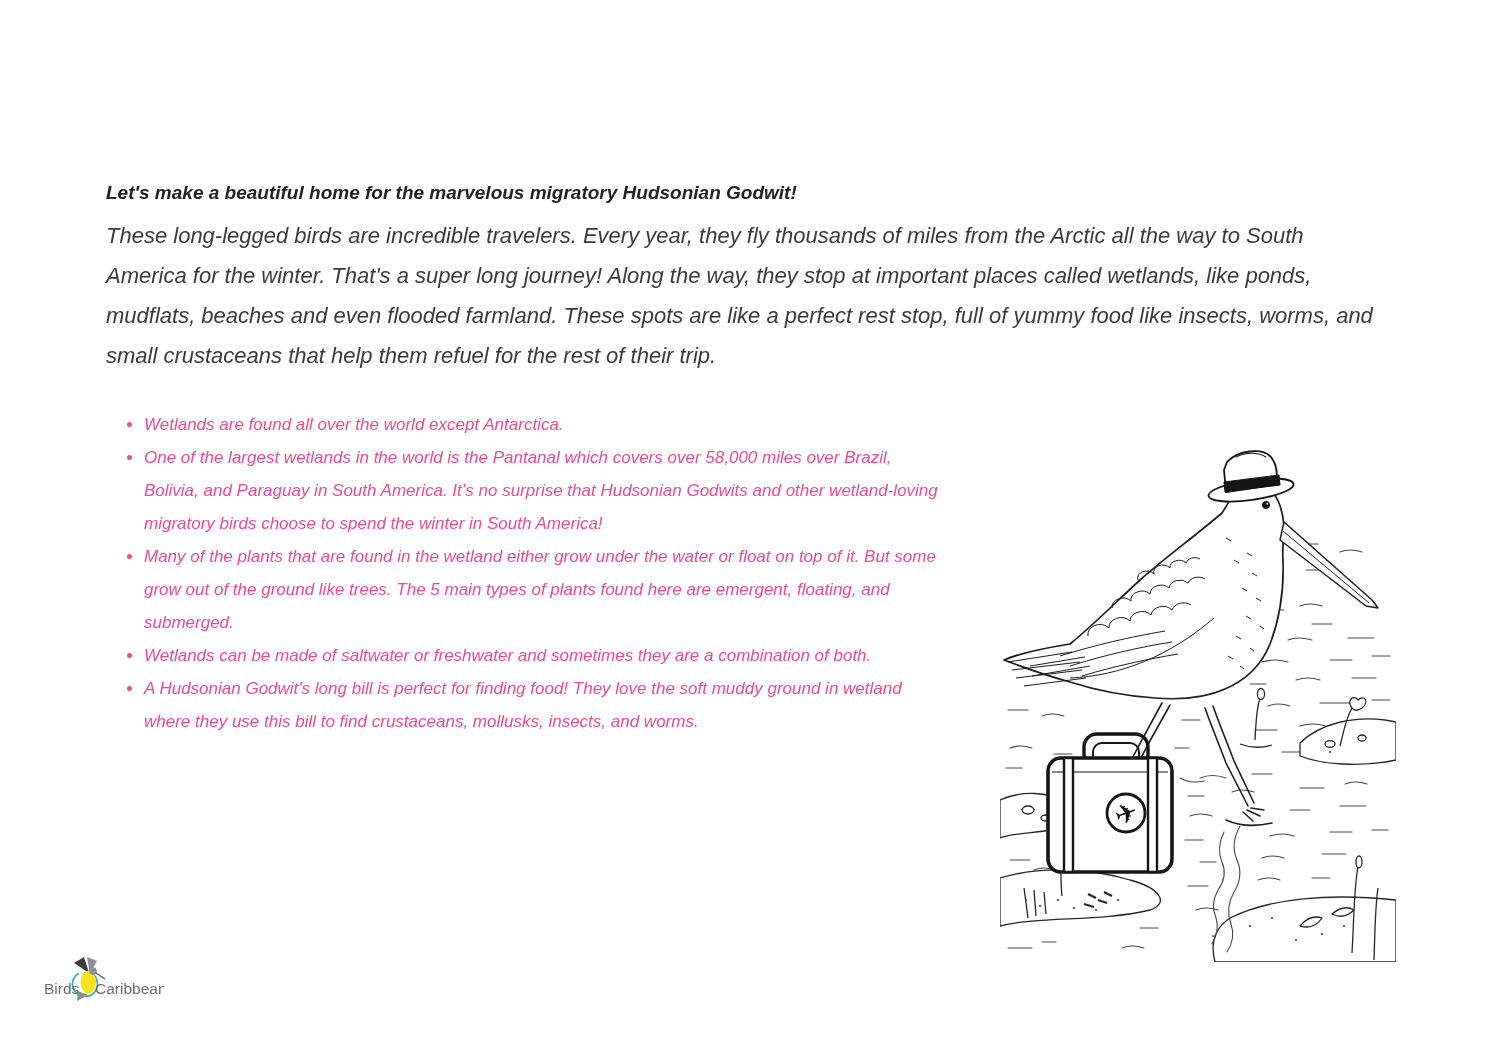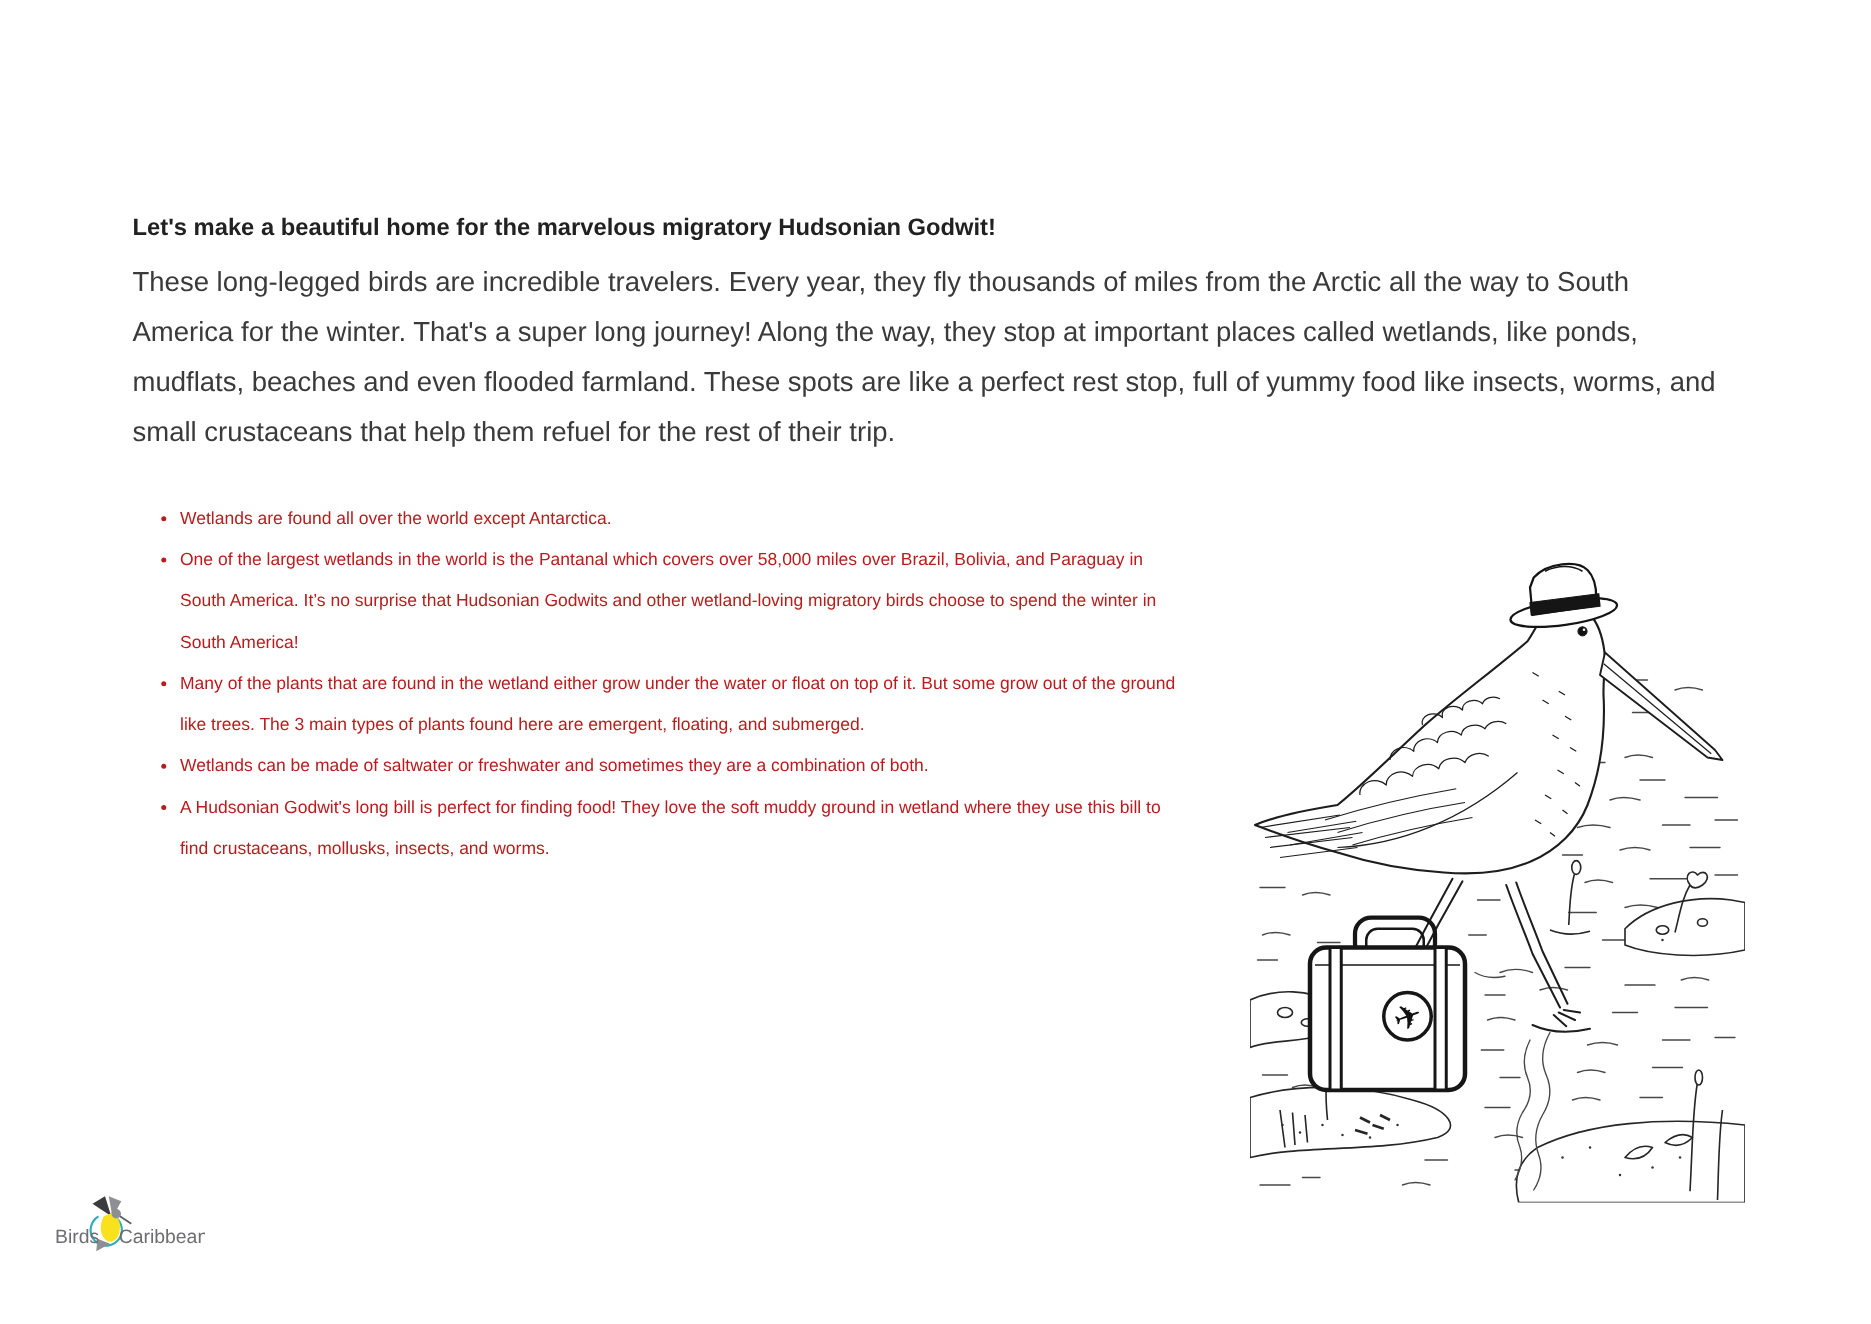--- a/index.html
+++ b/index.html
@@ -5,48 +5,48 @@
   * { margin:0; padding:0; box-sizing:border-box; }
   html,body { width:1497px; height:1059px; background:#ffffff; overflow:hidden;
               font-family:"Liberation Sans", sans-serif; }
   .page { position:relative; width:1497px; height:1059px; background:#fff; }
 
   .title-wrap { position:absolute; top:48px; left:0; width:100%; text-align:center; }
   .doc-title { display:inline-block; font-weight:700; font-size:100px; line-height:1;
                letter-spacing:3px; color:#0a0a0a; white-space:nowrap;
                transform:scale(0.52,1.02); transform-origin:center top; }
 
-  .content { position:absolute; left:106px; top:170px; width:1280px; color:#3a3a3a; }
+  .content { position:absolute; left:106px; top:180px; width:1280px; color:#3a3a3a;font-style:italic; }
   .lead { font-size:19px; font-weight:700; color:#212121; line-height:26px; margin-bottom:10px; }
   .para { font-size:22px; line-height:40px; margin:0; }
   .para + .para { margin-top:28px; }
 
   ul.facts { margin:32px 0 0 2px; padding-left:36px; width:836px;
-             font-size:14px; line-height:33px; color:#b91c1c; }
+             font-size:17px; line-height:33px; color:#ec4899; }
   ul.facts li { margin:0; padding:0; }
 
   .illustration { position:absolute; left:1000px; top:448px; width:396px; height:514px; }
   .illustration svg { width:100%; height:100%; display:block; }
 
   .logo { position:absolute; left:44px; top:956px; width:120px; height:48px; }
   .logo svg { width:100%; height:100%; display:block; }
 </style>
 </head>
 <body>
 
 <div class="page">
 
 
   <div class="content">
     <p class="lead">Let's make a beautiful home for the marvelous migratory Hudsonian Godwit!</p>
     <p class="para">These long-legged birds are incredible travelers. Every year, they fly thousands of miles from the Arctic all the way to South America for the winter. That's a super long journey! Along the way, they stop at important places called wetlands, like ponds, mudflats, beaches and even flooded farmland. These spots are like a perfect rest stop, full of yummy food like insects, worms, and small crustaceans that help them refuel for the rest of their trip.</p>
     <ul class="facts">
       <li>Wetlands are found all over the world except Antarctica.</li>
       <li>One of the largest wetlands in the world is the Pantanal which covers over 58,000 miles over Brazil, Bolivia, and Paraguay in South America. It’s no surprise that Hudsonian Godwits and other wetland-loving migratory birds choose to spend the winter in South America!</li>
-      <li>Many of the plants that are found in the wetland either grow under the water or float on top of it. But some grow out of the ground like trees. The 3 main types of plants found here are emergent, floating, and submerged.</li>
+      <li>Many of the plants that are found in the wetland either grow under the water or float on top of it. But some grow out of the ground like trees. The 5 main types of plants found here are emergent, floating, and submerged.</li>
       <li>Wetlands can be made of saltwater or freshwater and sometimes they are a combination of both.</li>
       <li>A Hudsonian Godwit's long bill is perfect for finding food! They love the soft muddy ground in wetland where they use this bill to find crustaceans, mollusks, insects, and worms.</li>
     </ul>
   </div>
 
   <figure class="illustration" aria-label="Black-and-white line drawing of a Hudsonian Godwit shorebird wearing a fedora hat, walking through a wetland beside a travel suitcase marked with an airplane symbol">
     <svg viewBox="0 0 396 514" xmlns="http://www.w3.org/2000/svg">
 
       <g stroke="#474747" stroke-width="1.1" fill="none" stroke-linecap="round">
         <path d="M300,96 h18"></path>

